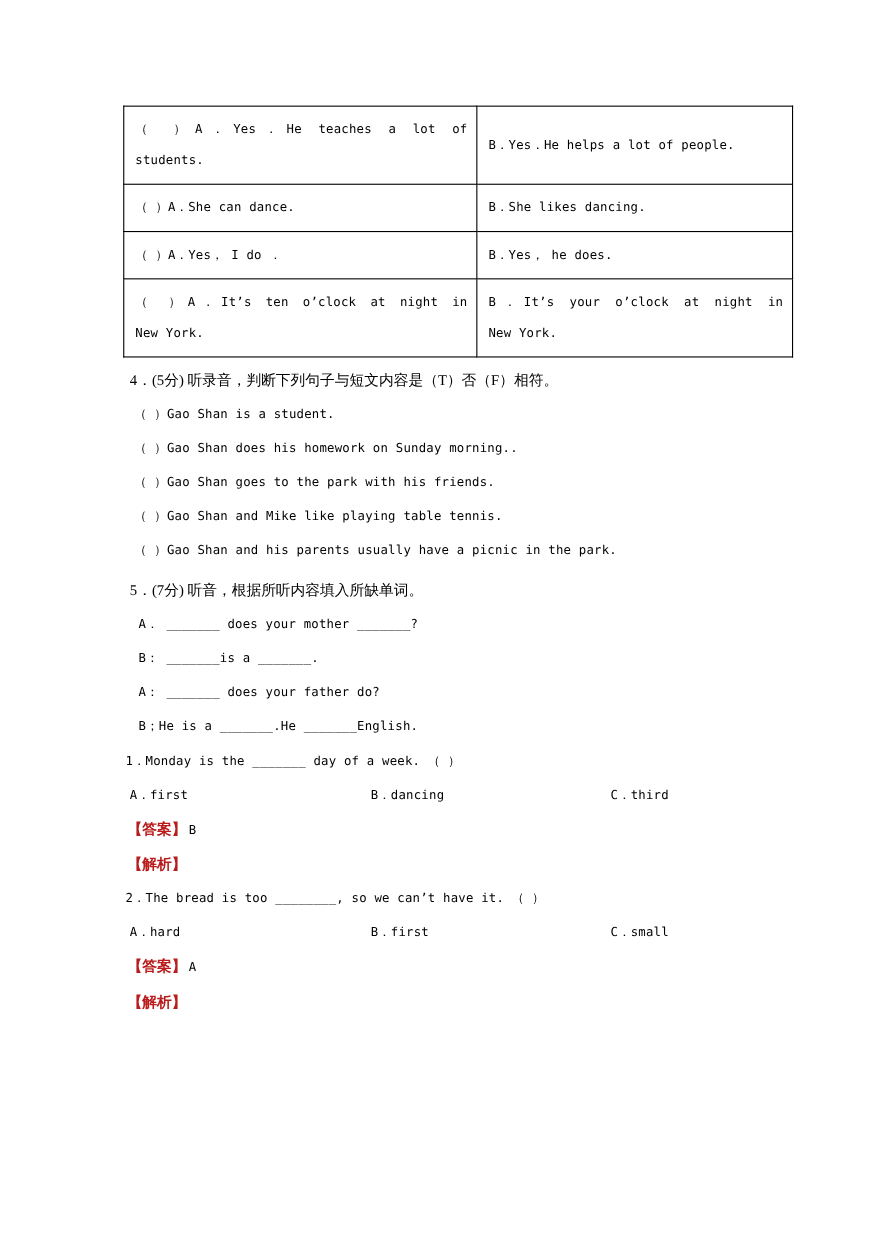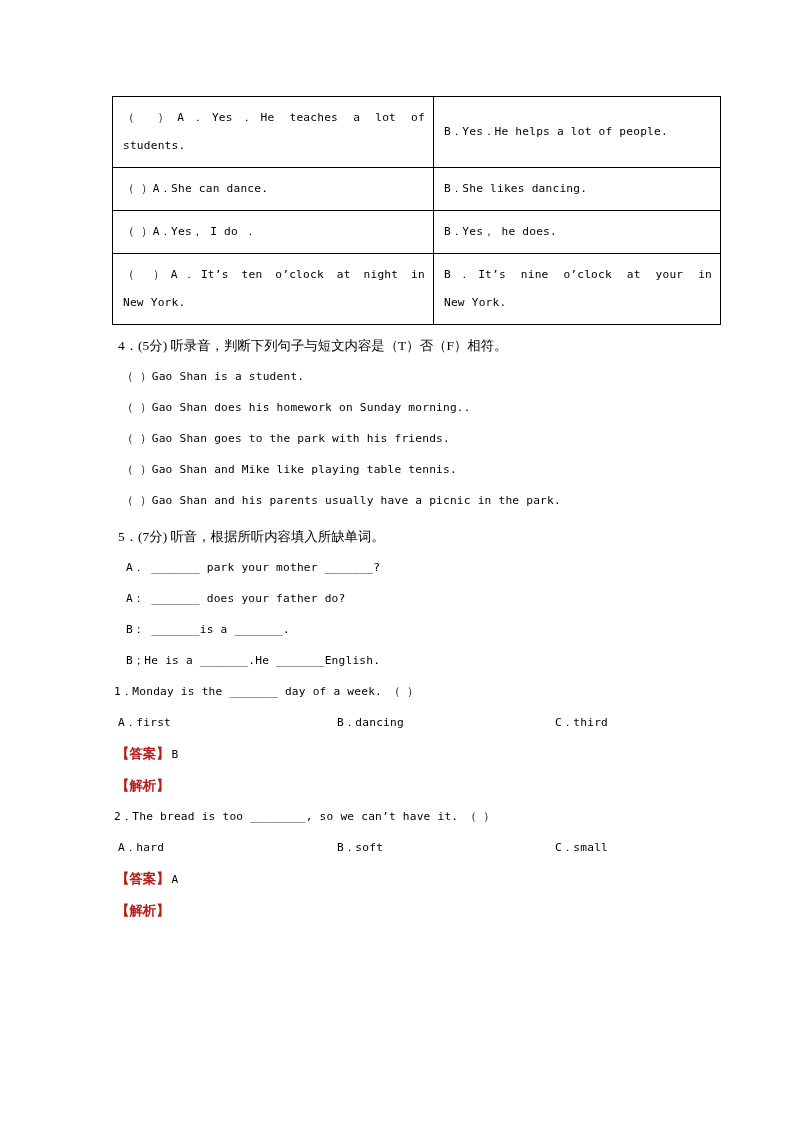--- a/index.html
+++ b/index.html
@@ -167,58 +167,58 @@
           <td class="col-b">
             <span class="n-line">B．Yes， he does.</span>
           </td>
         </tr>
         <tr>
           <td class="col-a just">
             <span class="j-line">（  ）A．It’s ten o’clock at night in</span>
             <span class="n-line">New York.</span>
           </td>
           <td class="col-b just">
-            <span class="j-line">B．It’s nine o’clock at your in</span>
+            <span class="j-line">B．It’s your o’clock at night in</span>
             <span class="n-line">New York.</span>
           </td>
         </tr>
       </tbody>
     </table>
 
     <div class="sec-head">4．(5分) 听录音，判断下列句子与短文内容是（T）否（F）相符。</div>
     <div class="item-line">（  ）Gao Shan is a student.</div>
     <div class="item-line">（  ）Gao Shan does his homework on Sunday morning..</div>
     <div class="item-line">（  ）Gao Shan goes to the park with his friends.</div>
     <div class="item-line">（  ）Gao Shan and Mike like playing table tennis.</div>
     <div class="item-line">（  ）Gao Shan and his parents usually have a picnic in the park.</div>
 
     <div class="sec-head">5．(7分) 听音，根据所听内容填入所缺单词。</div>
-    <div class="item-line ind2">A． _______ park your mother _______?</div>
+    <div class="item-line ind2">A． _______ does your mother _______?</div>
+    <div class="item-line ind2">B： _______is a _______.</div>
     <div class="item-line ind2">A： _______ does your father do?</div>
-    <div class="item-line ind2">B： _______is a _______.</div>
     <div class="item-line ind2">B；He is a _______.He _______English.</div>
 
 
     <div class="q-stem">1．Monday is the _______ day of a week. （   ）</div>
     <div class="opt-row">
       <span class="oa">A．first</span>
       <span class="ob">B．dancing</span>
       <span class="oc">C．third</span>
     </div>
     <div class="ans-line">
       <span class="marker">【答案】</span><span class="ans-val">B</span>
     </div>
     <div class="ans-line">
       <span class="marker">【解析】</span>
     </div>
 
     <div class="q-stem">2．The bread is too ________, so we can’t have it. （  ）</div>
     <div class="opt-row">
       <span class="oa">A．hard</span>
-      <span class="ob">B．soft</span>
+      <span class="ob">B．first</span>
       <span class="oc">C．small</span>
     </div>
     <div class="ans-line">
       <span class="marker">【答案】</span><span class="ans-val">A</span>
     </div>
     <div class="ans-line">
       <span class="marker">【解析】</span>
     </div>
 
   </div>

